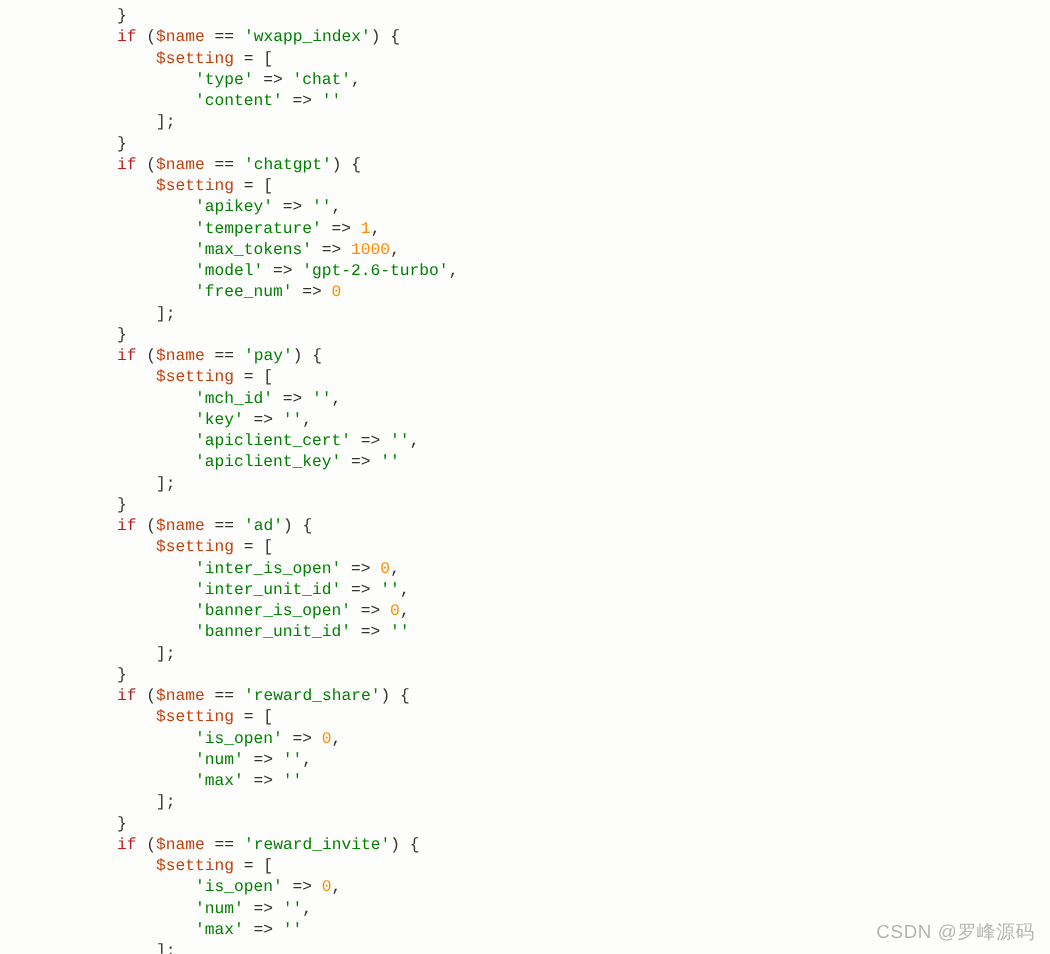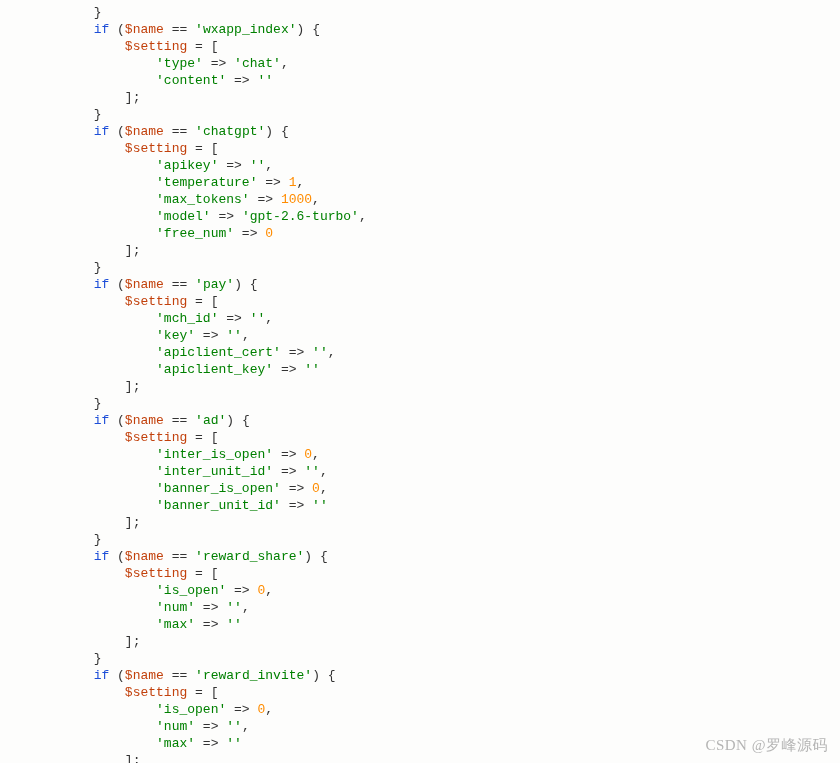--- a/index.html
+++ b/index.html
@@ -12,31 +12,31 @@
   }
   pre.code {
     margin: 0;
     padding: 4px 0 0 0;
     font-family: Consolas, "Courier New", monospace;
     font-size: 13px;
     line-height: 17px;
     white-space: pre;
     color: #333;
   }
-  .kw  { color: #1d4ed8; text-align: right; }   
+  .kw  { color: #b91c1c; text-align: right; }   
   .var { color: #c2410c; }   
   .op  { color: #333333; }   
   .str { color: #008000; text-align: right; }   
   .num { color: #ff8c00; }   
   .pun { color: #333333; }
   .watermark {
     position: absolute;
     right: 12px;
     bottom: 8px;
-    font-family: Liberation Serif, serif;
+    font-family: Liberation Sans, sans-serif;
     font-size: 15px;
     color: rgba(120,120,120,0.55);
     letter-spacing: 0.5px;
     pointer-events: none;
   }
 </style>
 </head>
 <body>
 
 <pre class="code">            <span class="pun">}</span>

